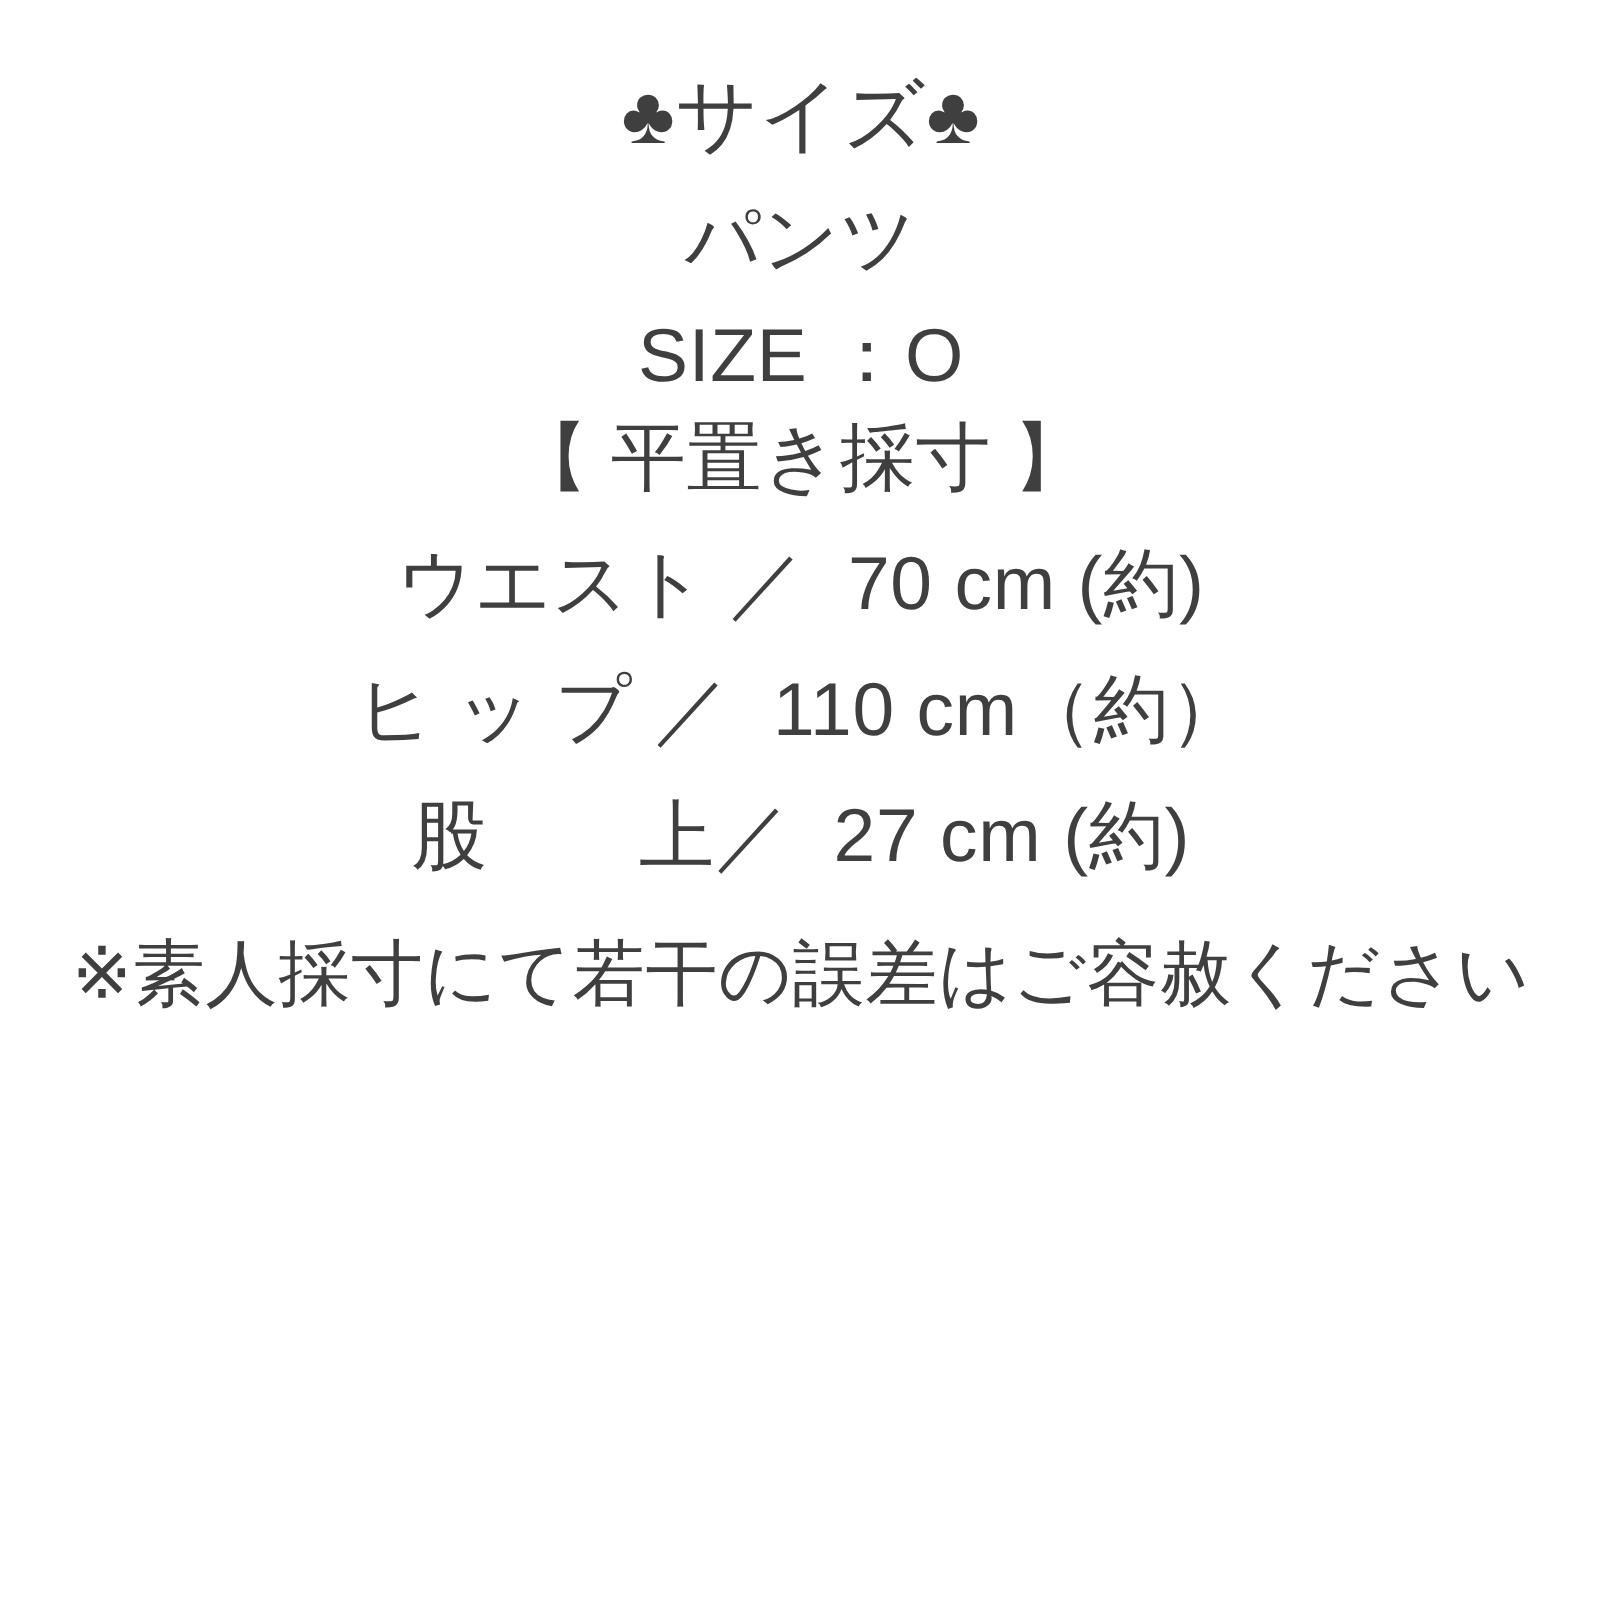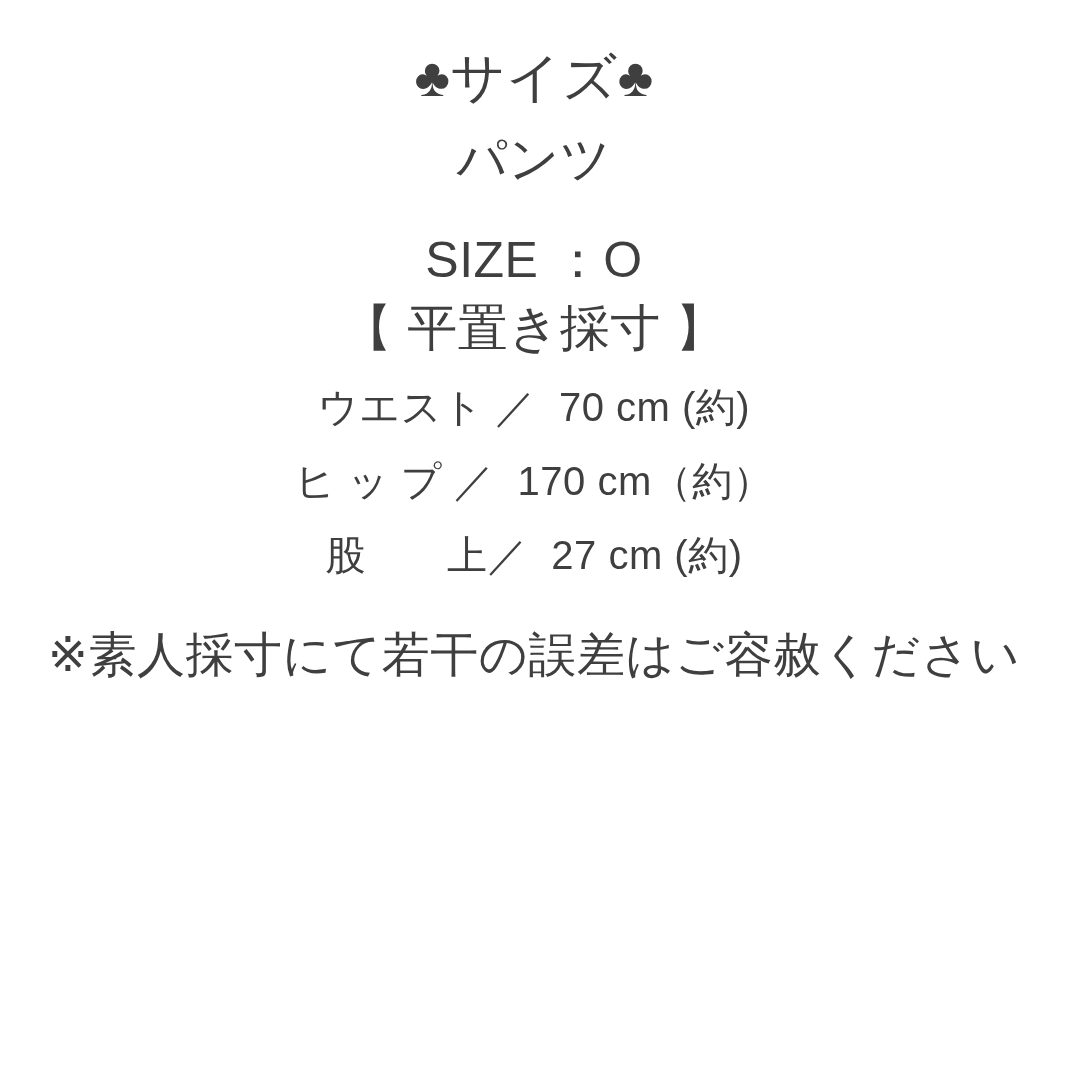--- a/index.html
+++ b/index.html
@@ -33,55 +33,55 @@
   .title {
     font-size: 54px;
     line-height: 1.0;
     margin-top: 6px;
     margin-bottom: 30px;
     font-weight: 400;
   }
   .subtitle {
     font-size: 50px;
     line-height: 1.0;
-    margin-bottom: 51px;
+    margin-bottom: 28px;
   }
   .size-line {
     font-size: 50px;
     line-height: 1.0;
     margin-bottom: 18px;
   }
   .bracket-line {
     font-size: 50px;
     line-height: 1.0;
     margin-bottom: 34px;
   }
   .measure {
-    font-size: 40px;
+    font-size: 50px;
     line-height: 1.0;
     margin-bottom: 34px;
   }
   .note {
     font-size: 48px;
     line-height: 1.0;
-    margin-top: 22px;
+    margin-top: 10px;
   }
 </style>
 </head>
 <body>
 
 <div class="sheet">
 
   <div class="line title">♣サイズ♣</div>
 
   <div class="line subtitle">パンツ</div>
 
   <div class="line size-line">SIZE ：O</div>
 
   <div class="line bracket-line">【 平置き採寸 】</div>
 
   <div class="line measure">ウエスト ／  70 cm (約)</div>
-  <div class="line measure">ヒ ッ プ ／  170 cm（約）</div>
+  <div class="line measure">ヒ ッ プ ／  110 cm（約）</div>
   <div class="line measure">股　　上／  27 cm (約)</div>
 
   <div class="line note">※素人採寸にて若干の誤差はご容赦ください</div>
 
 </div>
 
 </body></html>

